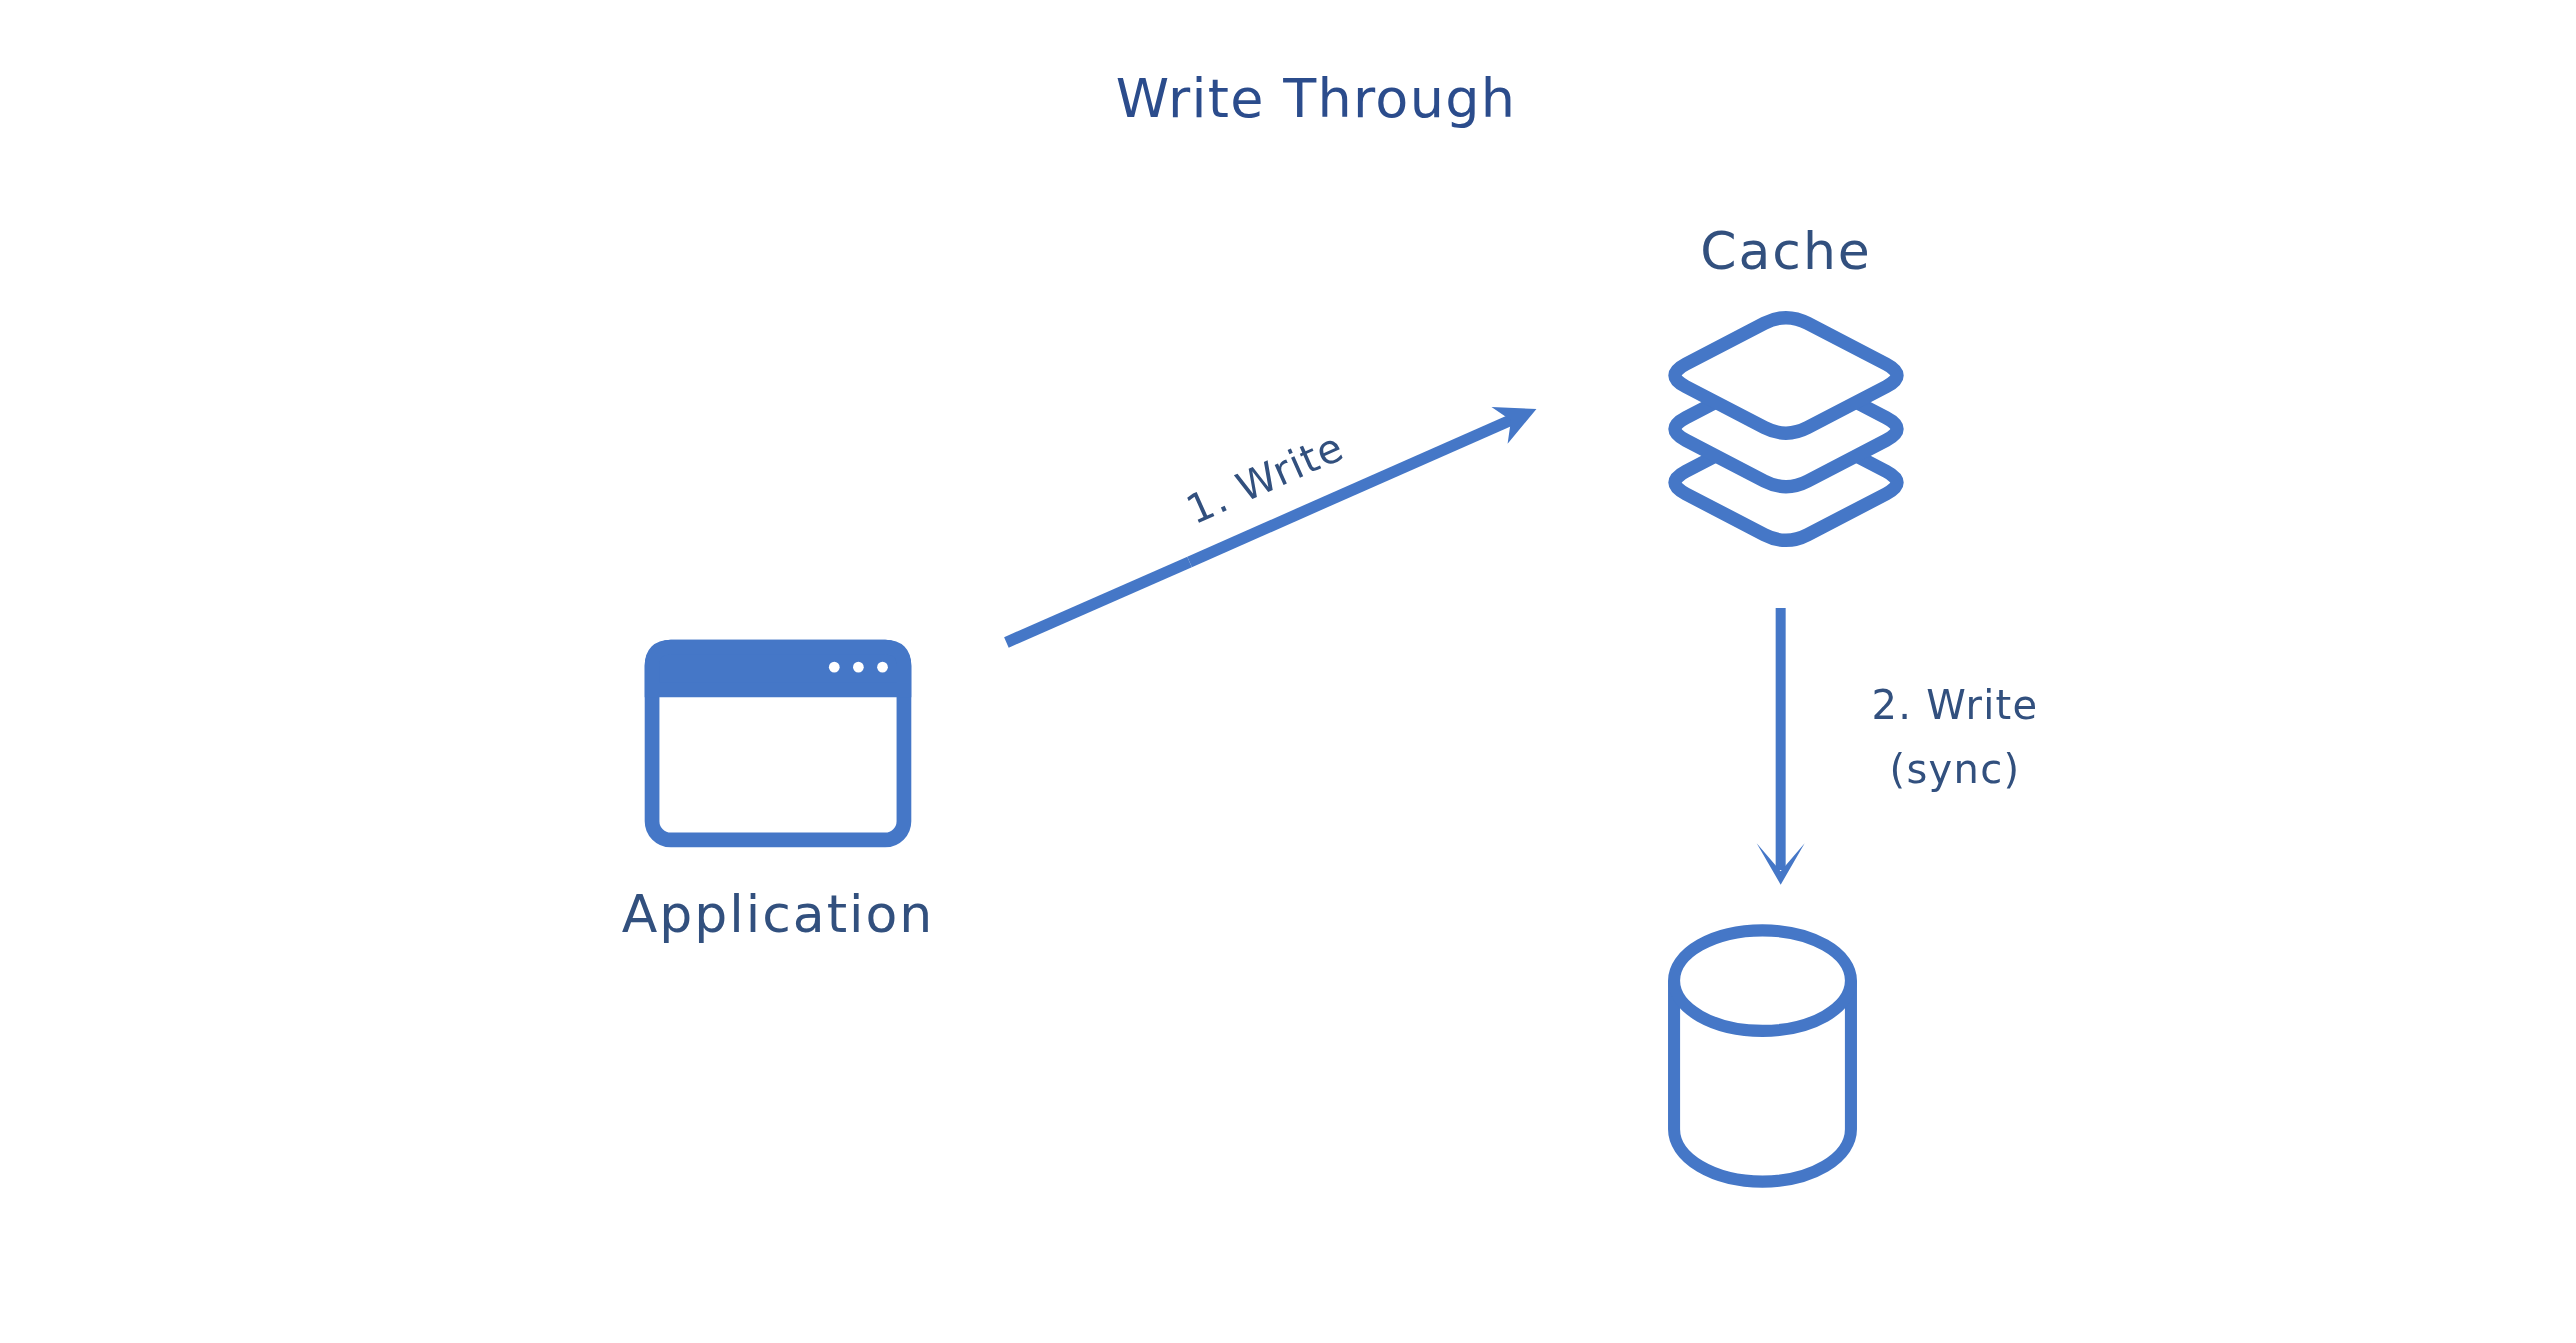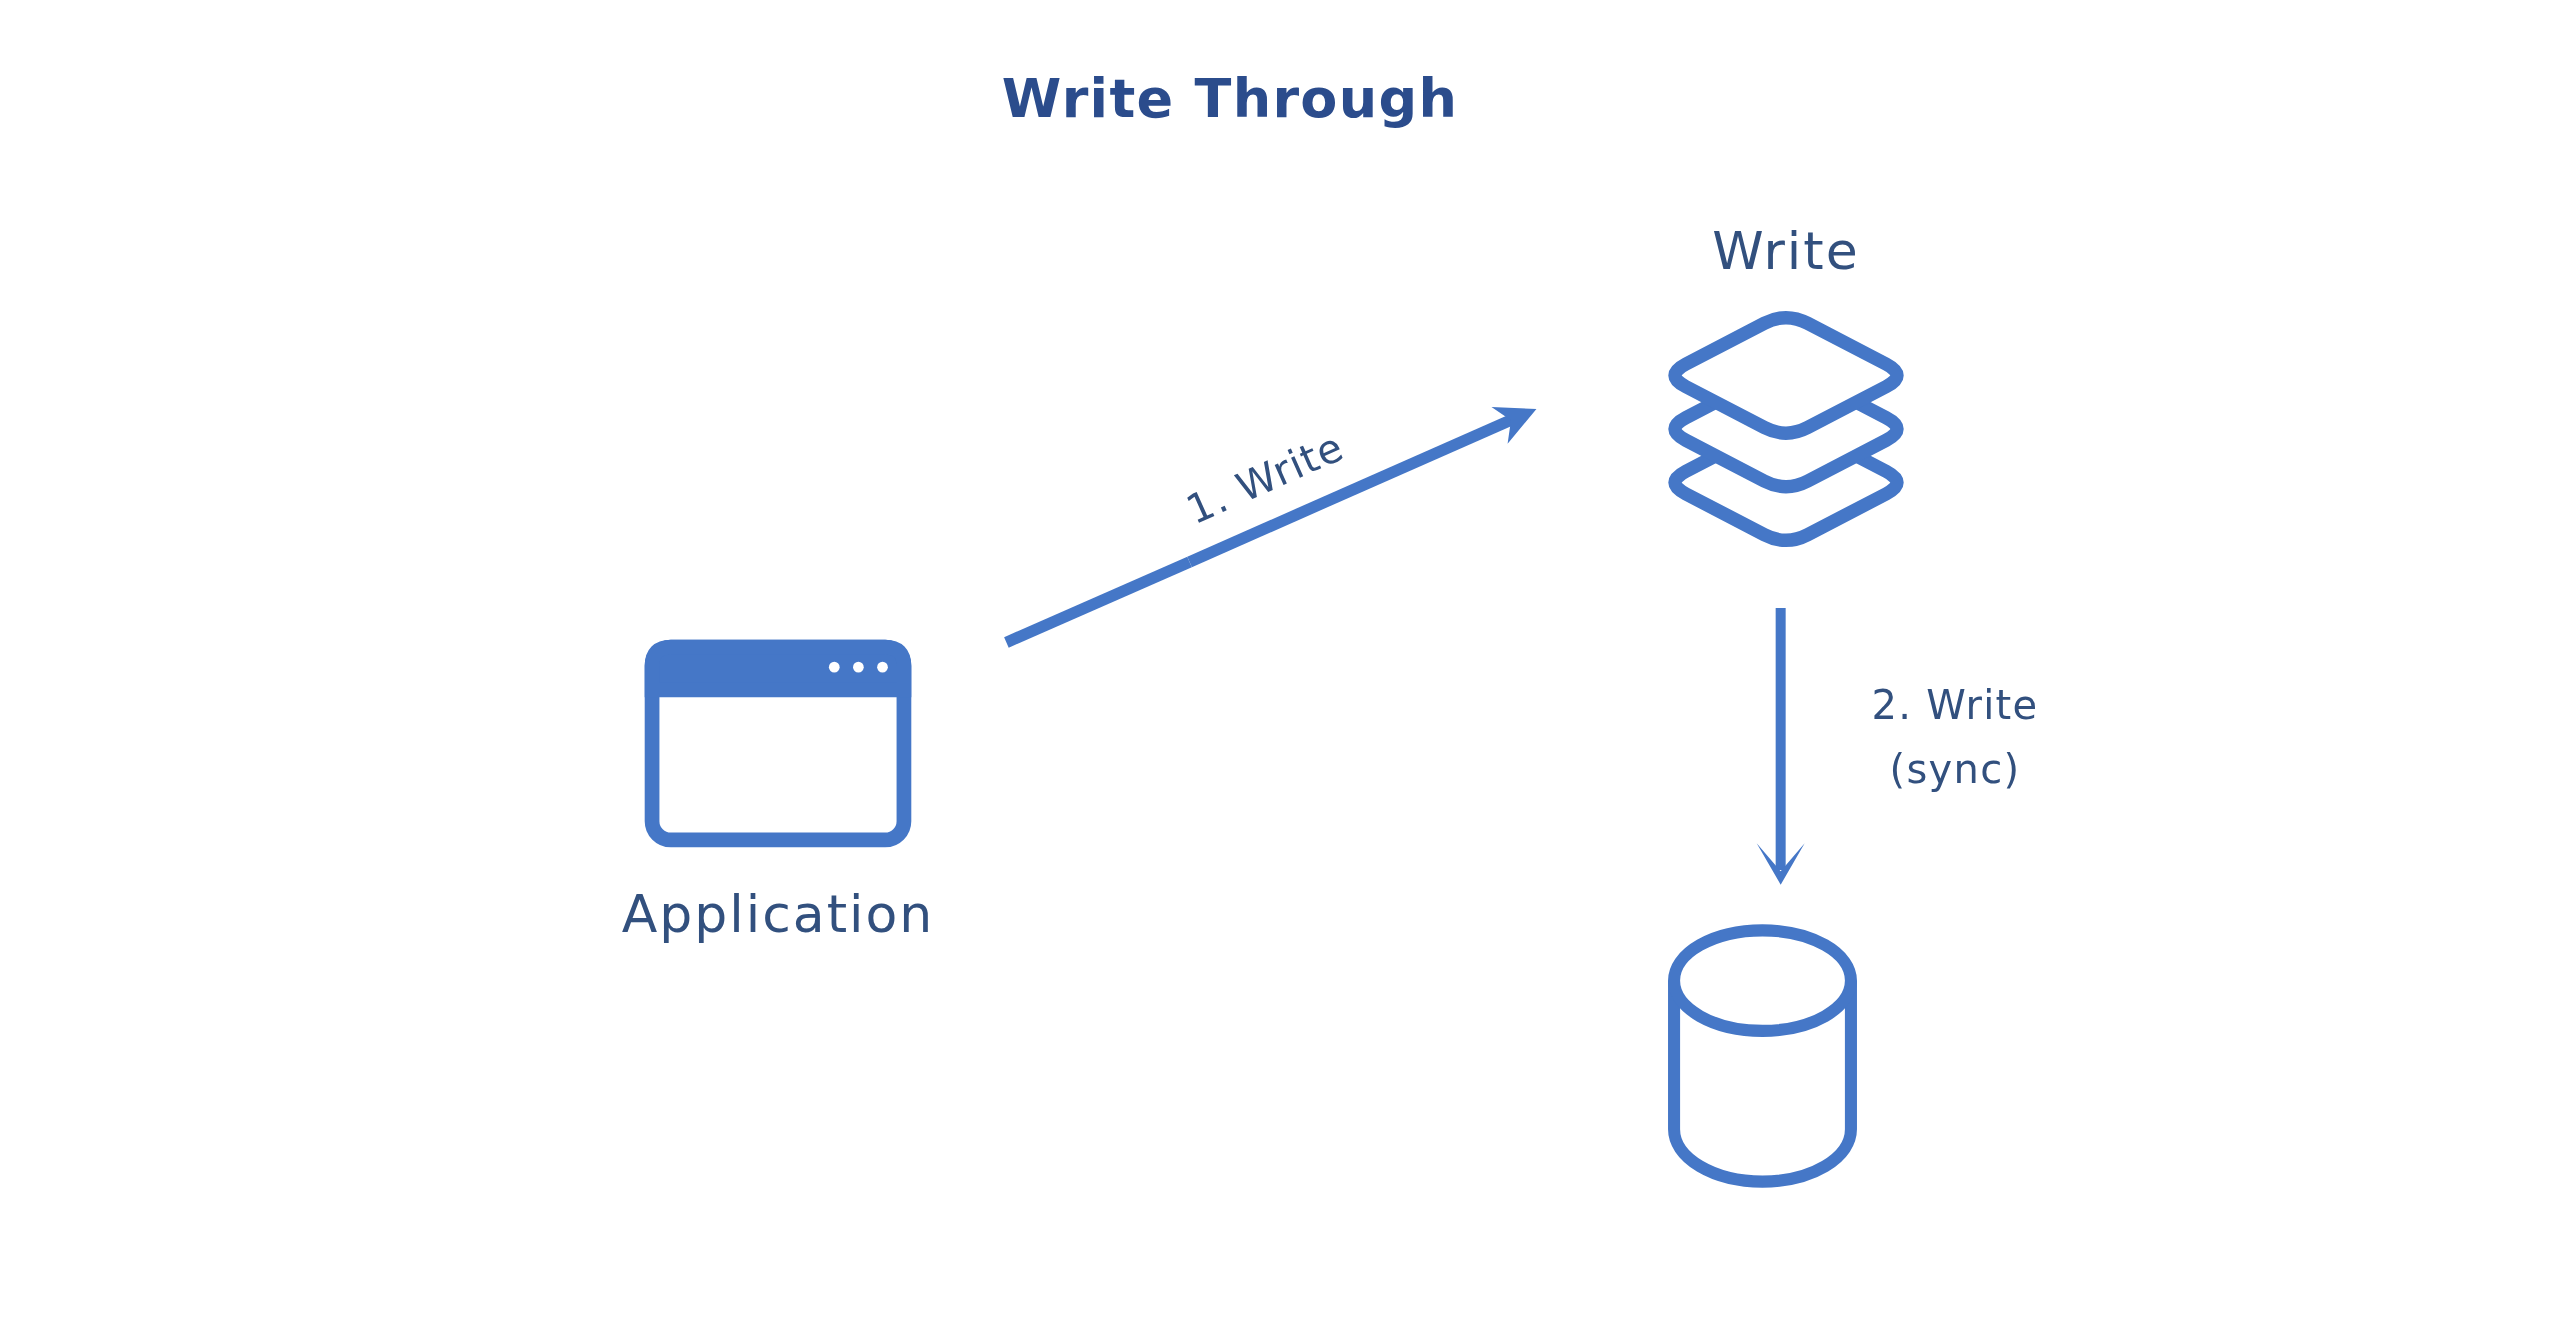--- a/index.html
+++ b/index.html
@@ -11,23 +11,23 @@
   html,body{margin:0;padding:0;background:var(--bg);}
   .canvas{
     position:relative;
     width:2576px;height:1343px;
     background:var(--bg);
     font-family:"DejaVu Sans","Liberation Sans",sans-serif;
     overflow:hidden;
   }
   .abs{position:absolute;}
   .diagram-title{
-    left:1230px;top:67px;
+    left:1316px;top:67px;
     transform:translateX(-50%);
-    font-size:54px;font-weight:700;letter-spacing:1.3px;
+    font-size:54px;font-weight:400;letter-spacing:1.3px;
     color:var(--title);white-space:nowrap;
   }
   .node-label{
     color:var(--label);
     font-size:52px;letter-spacing:2px;white-space:nowrap;
     transform:translateX(-50%);
   }
   .edge-label{
     color:var(--label);
     font-size:40px;letter-spacing:1.3px;white-space:nowrap;
@@ -59,21 +59,21 @@
     <svg width="268" height="209" viewBox="0 0 100 78">
       <rect x="3" y="3" width="94" height="72" rx="7" class="fillwhite" style="stroke:var(--accent);stroke-width:5.5;"></rect>
       <path d="M 3,19 V 10 Q 3,3 10,3 H 90 Q 97,3 97,10 V 19 Z" class="fillaccent" style="stroke:var(--accent);stroke-width:5.5;"></path>
       <circle cx="71" cy="10.5" r="2" fill="#fff"></circle>
       <circle cx="80" cy="10.5" r="2" fill="#fff"></circle>
       <circle cx="89" cy="10.5" r="2" fill="#fff"></circle>
     </svg>
   </div>
   <div class="abs node-label label-app">Application</div>
 
-  <div class="abs node-label label-cache">Write</div>
+  <div class="abs node-label label-cache">Cache</div>
   <div class="abs" style="left:1652px;top:307px;width:268px;height:244px;">
     <svg width="268" height="244" viewBox="0 0 110 100">
       <defs>
         <path id="layer" d="M 8.87,-21.39 L 41.13,-4.61 Q 50,0 41.13,4.61
                             L 8.87,21.39 Q 0,26 -8.87,21.39
                             L -41.13,4.61 Q -50,0 -41.13,-4.61
                             L -8.87,-21.39 Q 0,-26 8.87,-21.39 Z"></path>
       </defs>
       <use href="#layer" x="55" y="72" class="fillwhite" style="stroke:var(--accent);stroke-width:5.5;"></use>
       <use href="#layer" x="55" y="50" class="fillwhite" style="stroke:var(--accent);stroke-width:5.5;"></use>

